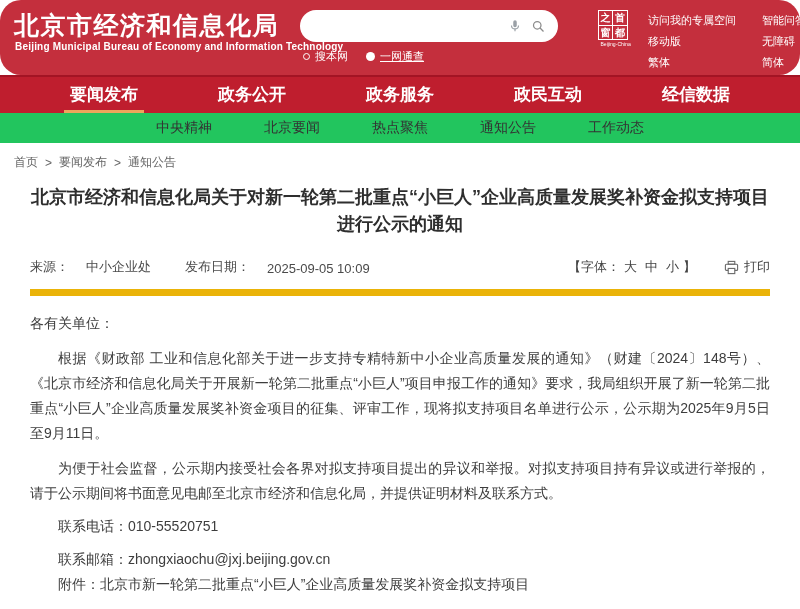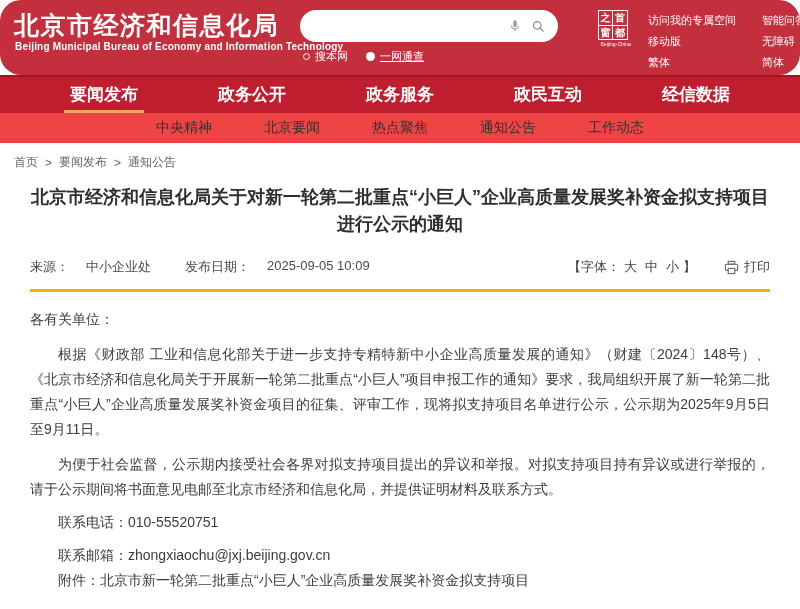--- a/index.html
+++ b/index.html
@@ -36,35 +36,35 @@
   .header-links span { cursor:pointer; white-space:nowrap; }
 
   
   .nav { height:38px; background:#bf1e2e; border-top:2px solid #a31424;
     display:flex; justify-content:space-between; padding:0 70px; color:#fff; }
   .nav-item { position:relative; font-size:17px; font-weight:bold; line-height:36px; cursor:pointer; }
   .nav-item.active::after { content:""; position:absolute; left:-6px; right:-6px; bottom:0;
     height:3px; background:#eda65b; }
 
   
-  .subnav { height:30px; background:#ef4444; display:flex; justify-content:center;
+  .subnav { height:30px; background:#22c55e; display:flex; justify-content:center;
     gap:52px; align-items:center; font-size:14px; color:#333; }
   .subnav span { cursor:pointer; }
 
   
   .breadcrumb { padding:11px 14px 9px; font-size:12px; color:#666; display:flex; gap:7px; align-items:center; }
   .crumb { cursor:pointer; }
 
   
   .article { padding:0 30px; color:#3d3d3d; }
   .article-title { font-size:18px; font-weight:bold; color:#2e2e2e; text-align:center;
     line-height:27px; margin:4px 0 14px; }
 
-  .meta-row { display:flex; align-items:flex-start; font-size:13px; color:#4a4a4a;
-    padding:6px 0 13px; border-bottom:3px solid #eab308; }
+  .meta-row { display:flex; align-items:flex-end; font-size:13px; color:#4a4a4a;
+    padding:6px 0 13px; border-bottom:7px solid #eab308; }
   .meta-row .val { margin-left:17px; }
   .meta-date-label { margin-left:34px; }
   .meta-right { margin-left:auto; display:flex; align-items:center; color:#444; }
   .font-size-btn { margin:0 4px; cursor:pointer; }
   .print-btn { display:flex; align-items:center; gap:5px; margin-left:28px; cursor:pointer; }
 
   .content { font-size:14px; line-height:25px; }
   .salutation { margin-top:15px; }
   .para { text-indent:2em; margin-top:10px; text-align:justify; }
   .contact { text-indent:2em; margin-top:8px; }

